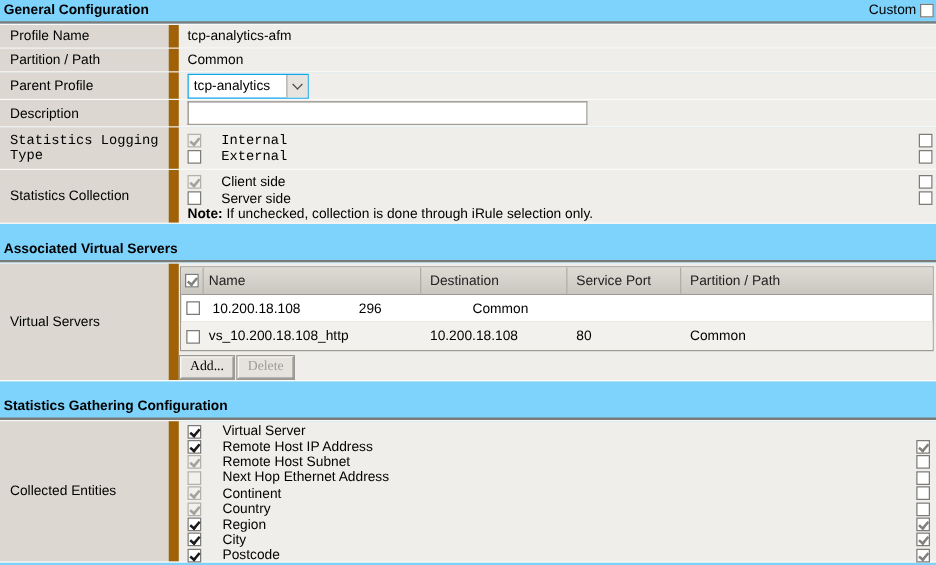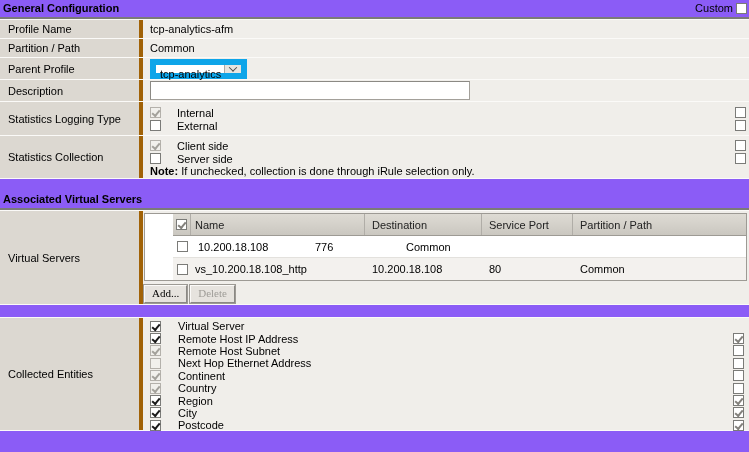--- a/index.html
+++ b/index.html
@@ -1,76 +1,76 @@
 <!DOCTYPE html>
 <html><head>
 <meta charset="utf-8">
 <style>
   * { margin:0; padding:0; box-sizing:border-box; }
   html,body { background:#f1f0ec; }
   .page {
     width:749px; height:452px; position:relative; overflow:hidden;
-    background:#8b5cf6; color:#000;
+    background:#7dd3fc; color:#000;
     font-family:"Liberation Sans", sans-serif; font-size:11px;
   }
   
   .sec-hdr {
     display:flex; justify-content:space-between; align-items:flex-end;
     padding:2px 2px 2px 3px; border-bottom:2px solid #7b7b78;
     font-weight:bold; line-height:13px;
   }
   .custom-wrap { display:flex; align-items:center; gap:3px; font-weight:normal; }
   .gap { height:12px; }
   
   .rows { border-top:1px solid #fbfaf8; }
   .row { display:flex; background:#f0eeea; border-bottom:1px solid #fbfaf8; }
   .lbl {
     width:143px; flex:none; background:#dcd8d1; padding-left:8px;
-    display:flex; align-items:center; border-right:4px solid #a16207;
+    display:flex; align-items:center; border-right:8px solid #a16207;
   }
   .content { flex:1; position:relative; padding-left:7px; display:flex; align-items:center; }
   .content.top { align-items:flex-start; flex-direction:column; justify-content:flex-start; }
-  .h19 { height:19px; } .h22 { height:22px; } .h34 { height:34px; } .h43 { height:43px; }
+  .h19 { height:19px; } .h22 { height:22px; } .h34 { height:34px;font-family:Liberation Mono, monospace; } .h43 { height:43px; }
   
   .cb {
     width:11px; height:11px; flex:none; position:relative; display:inline-block;
     background:#fff; border:1px solid #7b7b78;
   }
   .cb::after { content:none; position:absolute; left:1px; top:2px; width:6px; height:3px;
     border-left:2px solid #1a1a1a; border-bottom:2px solid #1a1a1a; transform:rotate(-50deg); }
   .cb.checked::after { content:""; }
   .cb.checked-gray::after { content:""; border-color:#83817c; }
   .cb.checked-disabled { background:#f1f0ec; border-color:#b4b1ab; }
   .cb.checked-disabled::after { content:""; border-color:#a3a19b; }
   .cb.unchecked-disabled { background:#f1f0ec; border-color:#b4b1ab; }
   .custom-cb { position:absolute; right:3px; }
   
   .opt-line { display:flex; align-items:center; gap:16px; height:13px; width:100%; position:relative; }
   .note-line { height:13px; }
   .note-line b { font-weight:bold; }
   
   .select {
     display:inline-flex; align-items:stretch; height:20px; width:97px;
-    background:#fff; border:6px solid #0ea5e9;
+    background:#fff; border:1px solid #0ea5e9;
   }
   .select .sel-text { flex:1; padding:3px 0 0 4px; }
   .select .sel-btn {
     width:17px; flex:none; background:#e7e4df; border-left:1px solid #aeaba5;
     display:flex; align-items:center; justify-content:center;
   }
   .chev { width:6px; height:6px; border-right:1px solid #4a4a4a; border-bottom:1px solid #4a4a4a;
     transform:rotate(45deg) translate(-1px,-1px); }
   .txt-input {
     width:320px; height:19px; background:#fff; border:1px solid #a3a09a;
     border-top-color:#8b8984; border-left-color:#8b8984;
     font-family:"Liberation Sans", sans-serif; font-size:11px; padding:0 3px;
   }
   
   .vs-content { flex:1; position:relative; padding:2px 2px 0 1px; }
-  .vs-table { border:1px solid #9d9a94; background:#fff;padding-left:28px; }
+  .vs-table { border:1px solid #9d9a94; background:#fff; }
   .t-row { display:flex; align-items:center; height:22px; }
   .t-head { background:linear-gradient(#dedbd4, #cac7c0); border-bottom:1px solid #9d9a94; color:#222; }
   .t-head > div { height:100%; display:flex; align-items:center; }
   .t-head .t-c0 { border-right:1px solid #b0ada7; justify-content:center; }
   .t-head .t-c1, .t-head .t-c2, .t-head .t-c3 { border-right:1px solid #b0ada7; }
   .t-c0 { width:18px; flex:none; display:flex; align-items:center; justify-content:center; }
   .t-c1 { width:174px; flex:none; padding-left:4px; }
   .t-c2 { width:117px; flex:none; padding-left:7px; }
   .t-c3 { width:91px; flex:none; padding-left:7px; }
   .t-c4 { flex:1; padding-left:7px; }
@@ -188,21 +188,21 @@
             <div class="t-c1">Name</div>
             <div class="t-c2">Destination</div>
             <div class="t-c3">Service Port</div>
             <div class="t-c4">Partition / Path</div>
           </div>
           <div class="t-row t-body-row">
             <div class="t-c0">
               <span class="cb unchecked"></span>
             </div>
             <div class="t-c2">10.200.18.108</div>
-            <div class="t-c3">776</div>
+            <div class="t-c3">296</div>
             <div class="t-c4">Common</div>
           </div>
           <div class="t-row t-body-row alt">
             <div class="t-c0">
               <span class="cb unchecked"></span>
             </div>
             <div class="t-c1">vs_10.200.18.108_http</div>
             <div class="t-c2">10.200.18.108</div>
             <div class="t-c3">80</div>
             <div class="t-c4">Common</div>
@@ -211,20 +211,23 @@
         <div class="btn-bar">
           <button class="btn">Add...</button>
           <button class="btn disabled">Delete</button>
         </div>
       </div>
     </div>
   </div>
 
   <div class="gap"></div>
 
+  <div class="sec-hdr">
+    <span>Statistics Gathering Configuration</span>
+  </div>
 
   <div class="rows">
     <div class="row" style="height:113px;">
       <div class="lbl">Collected Entities</div>
       <div class="ent-content">
 
         <div class="ent-line">
           <span class="cb checked"></span>
           <span>Virtual Server</span>
         </div>

